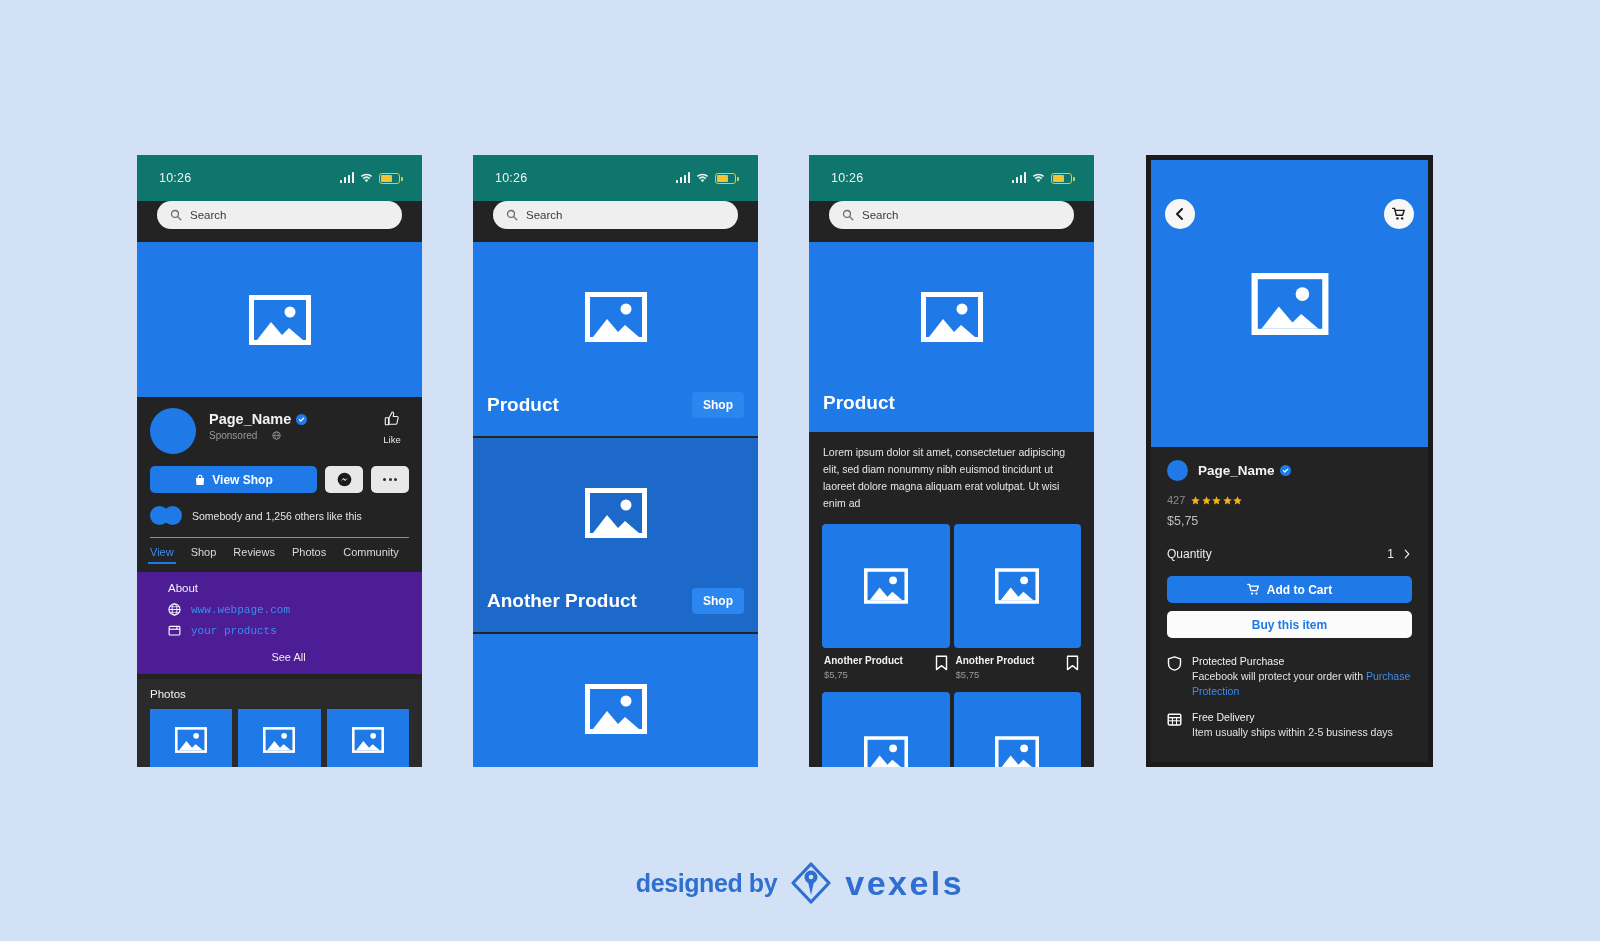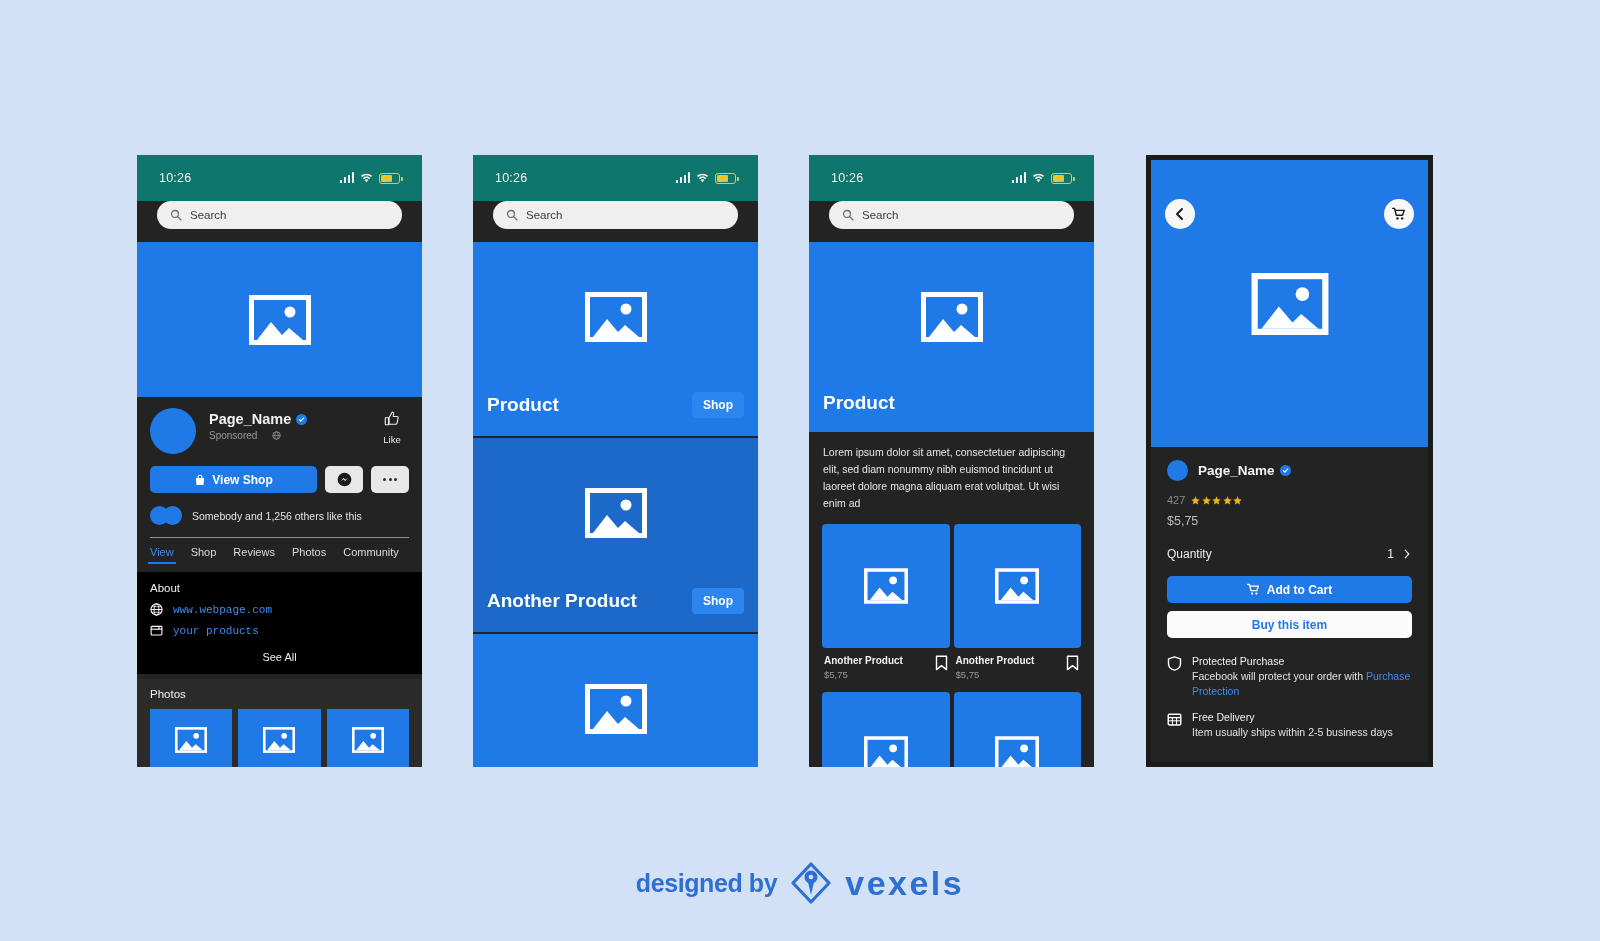--- a/index.html
+++ b/index.html
@@ -105,21 +105,21 @@
     margin: 12px 13px 0 13px; border-top: 1.5px solid #8f8f8f;
     display: flex; gap: 17px; padding-top: 8px; padding-bottom: 6px;
   }
   .tab { font-size: 11px; color: #dcdcdc; padding-bottom: 6px; position: relative; }
   .tab.active { color: #3d8ced; }
   .tab.active::after {
     content: ""; position: absolute; left: -2px; right: -2px; bottom: 0;
     height: 2.5px; background: #1f7ae8;
   }
 
-  .sect { background: #000000; padding: 10px 13px 11px 13px; margin-top: 2px; }
+  .sect { background: #4c1d95; padding: 10px 13px 11px 31px; margin-top: 2px; }
   .sect-title { font-size: 11.5px; color: #f2f2f2; margin-bottom: 9px; }
   .aboutrow { display: flex; align-items: center; gap: 10px; margin-bottom: 8px; font-family: Liberation Mono, monospace; }
   .aboutrow svg { width: 13px; height: 13px; flex: none; }
   .aboutrow a { font-size: 11px; color: #3d8ced; text-decoration: none; }
   .seeall { text-align: center; font-size: 11px; color: #ededed; padding-top: 6px; }
 
   .photos-sect { background: #2b2b2b; padding: 9px 13px 0 13px; margin-top: 5px; }
   .photogrid { display: flex; gap: 6px; margin-top: 8px; }
   .photogrid .cell {
     flex: 1; height: 62px; background: #1f7ae8;

